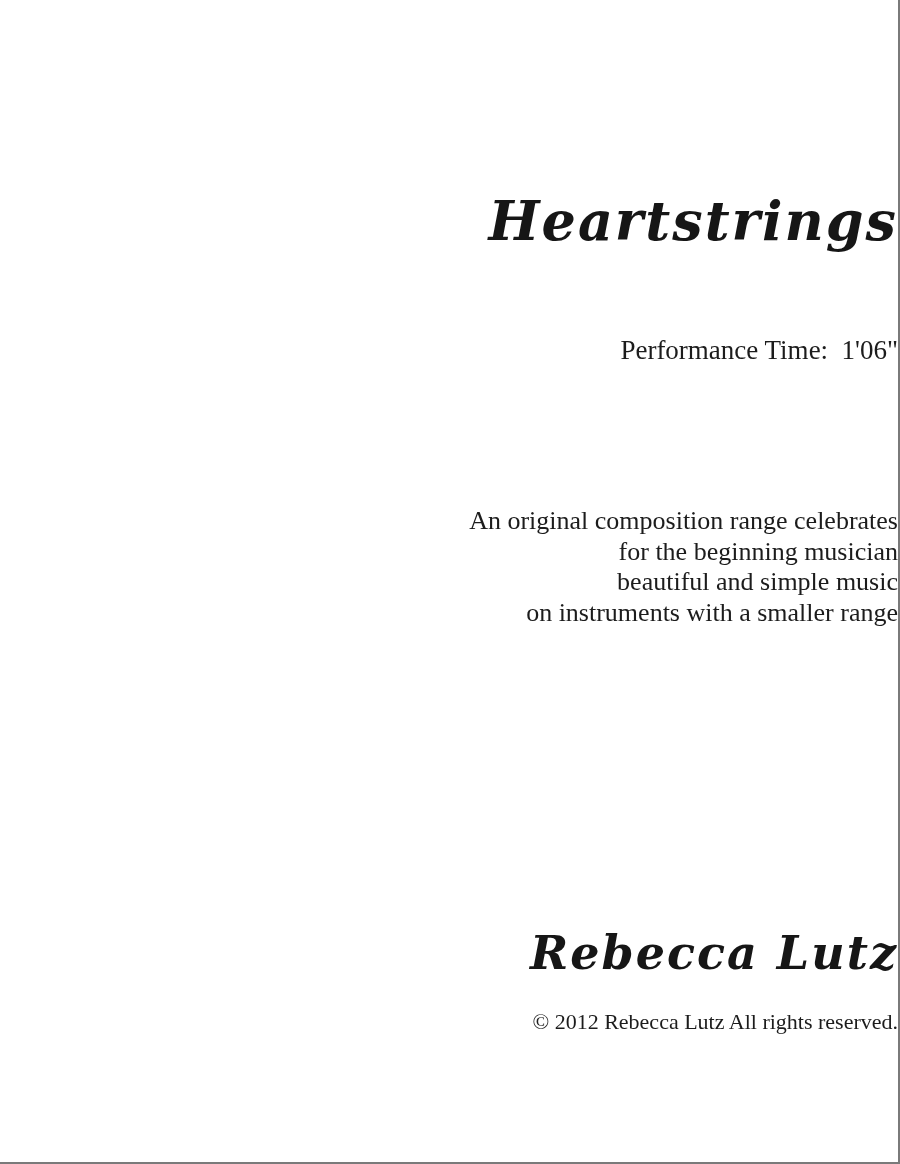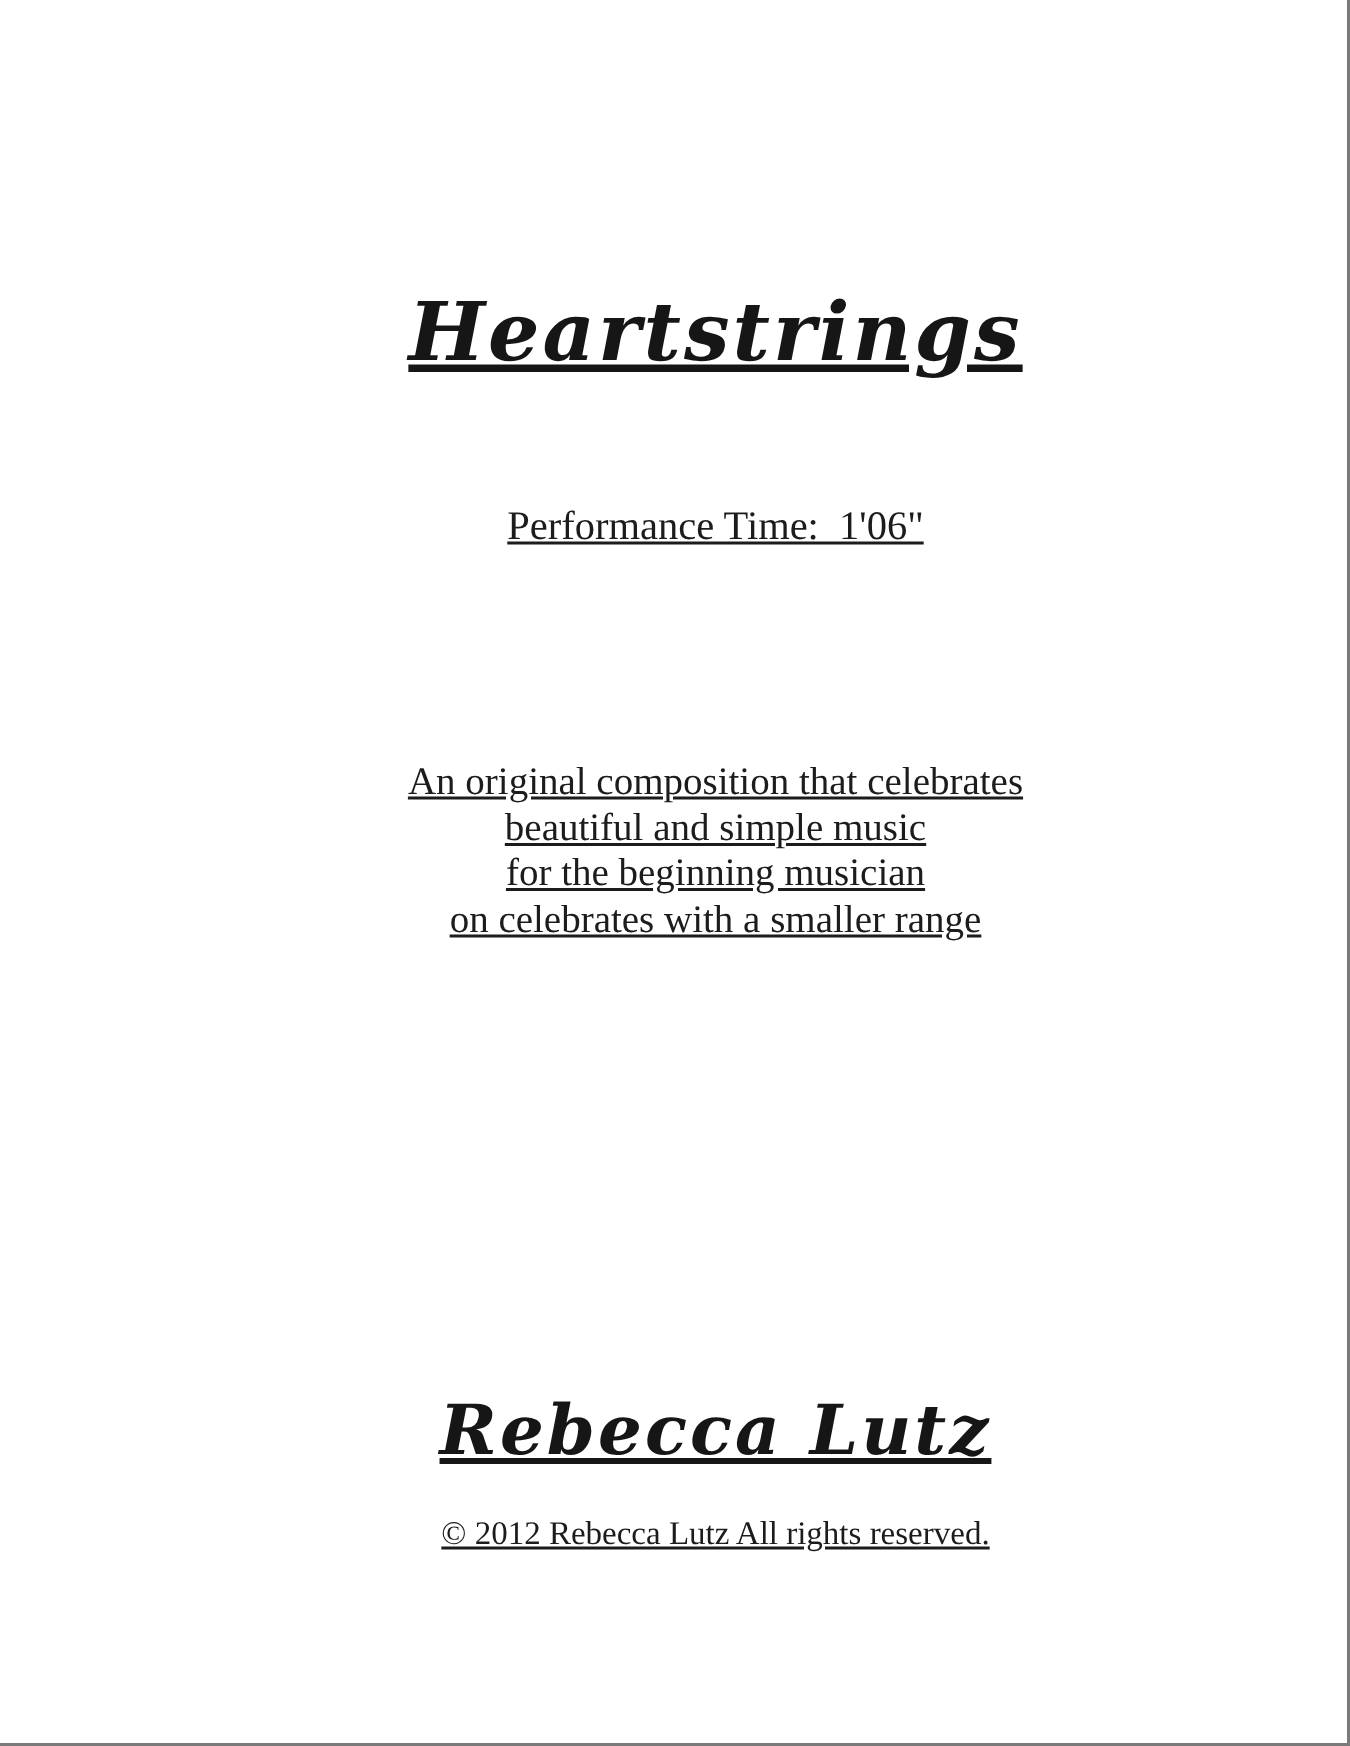--- a/index.html
+++ b/index.html
@@ -24,23 +24,22 @@
     position: absolute;
     left: 56px;
     right: 0;
     top: 0;
     bottom: 0;
   }
   .content > div, .content > h1 {
     position: absolute;
     left: 0;
     right: 0;
-    text-align: center;
+    text-align: right;
     margin: 0;
-    text-decoration: underline;
   }
   .title {
     top: 190px;
     font-family: "DejaVu Serif", "Liberation Serif", serif;
     font-style: italic;
     font-weight: bold;
     font-size: 54px;
     line-height: 1.15;
     letter-spacing: 2px;
     color: #161616;
@@ -82,24 +81,24 @@
 
 <div class="page">
   <div class="content">
 
     <h1 class="title">Heartstrings</h1>
 
 
     <div class="perf-time">Performance Time:  1'06"</div>
 
     <div class="description">
-      <div>An original composition that celebrates</div>
+      <div>An original composition range celebrates</div>
+      <div>for the beginning musician</div>
       <div>beautiful and simple music</div>
-      <div>for the beginning musician</div>
-      <div>on celebrates with a smaller range</div>
+      <div>on instruments with a smaller range</div>
     </div>
 
     <div class="composer">Rebecca Lutz</div>
 
     <div class="copyright">© 2012 Rebecca Lutz All rights reserved.</div>
 
   </div>
 </div>
 
 </body></html>

